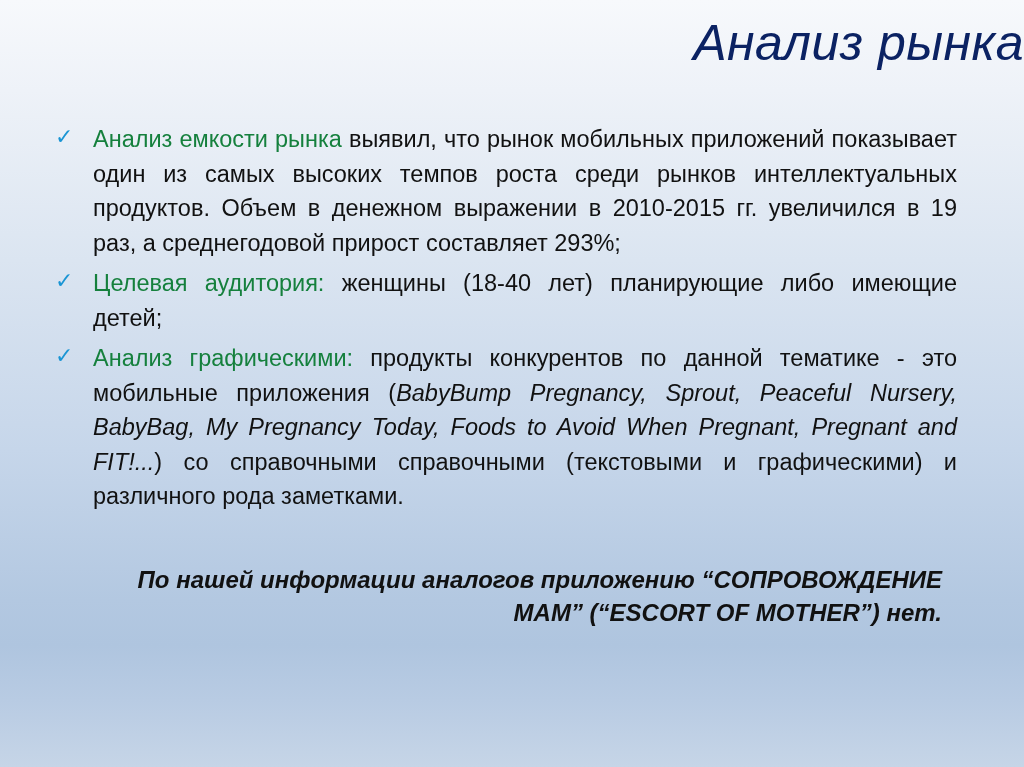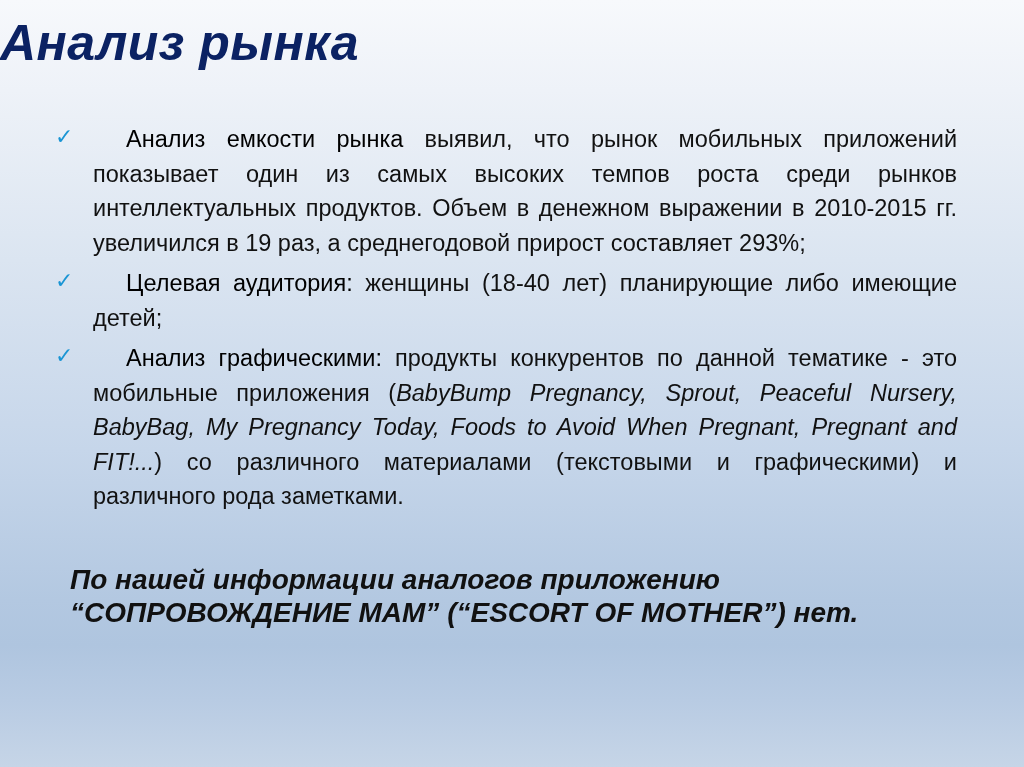--- a/index.html
+++ b/index.html
@@ -8,61 +8,61 @@
       font-family: "Liberation Sans", "DejaVu Sans", sans-serif;
       background: linear-gradient(to bottom,
         #f7f9fc 0px, #eef2f8 90px, #dbe5f1 260px, #c6d6ea 450px,
         #b3c8e1 600px, #afc5df 645px, #b8cbe3 700px, #c6d5e7 767px);
       position: relative;
       color: #111;
     }
     .slide { position: absolute; inset: 0; }
     .title {
       position: absolute; left: 0; right: 0; top: 14px;
-      text-align: left;
-      font-size: 50px; font-weight: bold; font-style: italic;
+      text-align: right;
+      font-size: 50px; font-weight: normal; font-style: italic;
       color: #0b2263; letter-spacing: 0.5px;
     }
     .bullets {
       position: absolute; left: 55px; top: 122px; width: 902px;
       margin: 0; padding: 0; list-style: none;
     }
     .bullet {
       position: relative; padding-left: 38px;
       font-size: 23.5px; line-height: 34.5px;
       text-align: justify; margin-bottom: 6px;
     }
     .check {
       position: absolute; left: 0; top: 0;
       color: #1a95d4; font-size: 22px; line-height: 30px;
     }
-    .lead { color: #000000; margin-left: 33px; }
+    .lead { color: #15803d; }
     .it { font-style: italic; }
     .conclusion {
       position: absolute; left: 70px; right: 82px; top: 563px;
-      text-align: left;
-      font-size: 28px; line-height: 33px;
+      text-align: right;
+      font-size: 24px; line-height: 33px;
       font-weight: bold; font-style: italic; color: #111;
     }
   </style>
 </head>
 <body>
 
 <div class="slide">
   <div class="title">Анализ рынка</div>
 
   <ul class="bullets">
     <li class="bullet">
       <span class="check">✓</span>
       <span class="lead">Анализ емкости рынка</span><span> выявил, что рынок мобильных приложений показывает один из самых высоких темпов роста среди рынков интеллектуальных продуктов. Объем в денежном выражении в 2010-2015 гг. увеличился в 19 раз, а среднегодовой прирост составляет 293%;</span>
     </li>
     <li class="bullet">
       <span class="check">✓</span>
       <span class="lead">Целевая аудитория:</span><span> женщины (18-40 лет) планирующие либо имеющие детей;</span>
     </li>
     <li class="bullet">
       <span class="check">✓</span>
-      <span class="lead">Анализ графическими:</span><span> продукты конкурентов по данной тематике - это мобильные приложения (</span><span class="it">BabyBump Pregnancy, Sprout, Peaceful Nursery, BabyBag, My Pregnancy Today, Foods to Avoid When Pregnant, Pregnant and FIT!...</span><span>) со различного материалами (текстовыми и графическими) и различного рода заметками.</span>
+      <span class="lead">Анализ графическими:</span><span> продукты конкурентов по данной тематике - это мобильные приложения (</span><span class="it">BabyBump Pregnancy, Sprout, Peaceful Nursery, BabyBag, My Pregnancy Today, Foods to Avoid When Pregnant, Pregnant and FIT!...</span><span>) со справочными справочными (текстовыми и графическими) и различного рода заметками.</span>
     </li>
   </ul>
 
   <div class="conclusion">По нашей информации аналогов приложению “СОПРОВОЖДЕНИЕ МАМ” (“ESCORT OF MOTHER”)  нет.</div>
 </div>
 
 </body></html>

